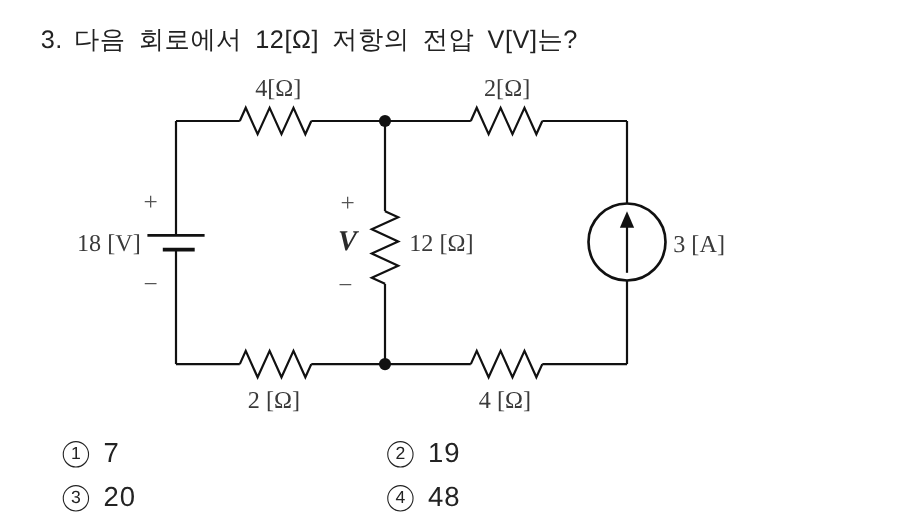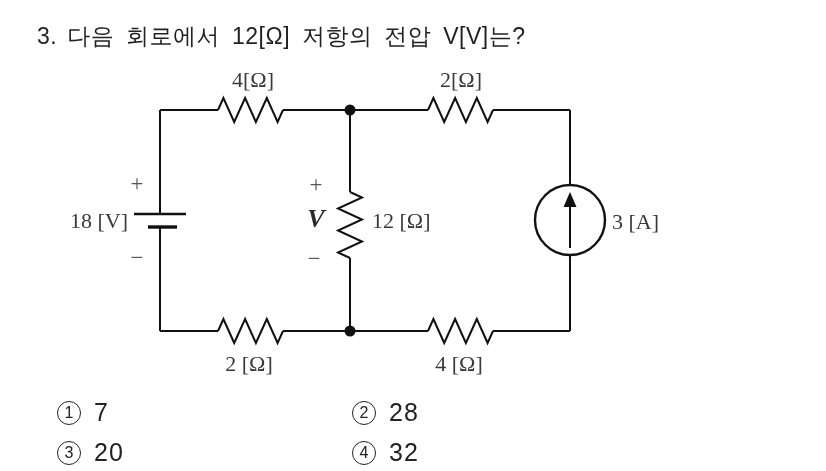--- a/index.html
+++ b/index.html
@@ -125,24 +125,24 @@
     <text x="249" y="371" text-anchor="middle">2 [Ω]</text>
     <text x="459" y="371" text-anchor="middle">4 [Ω]</text>
   </svg>
 
   <div class="option opt-1">
     <span class="opt-circle">1</span>
     <span class="opt-label">7</span>
   </div>
   <div class="option opt-2">
     <span class="opt-circle">2</span>
-    <span class="opt-label">28</span>
+    <span class="opt-label">19</span>
   </div>
   <div class="option opt-3">
     <span class="opt-circle">3</span>
     <span class="opt-label">20</span>
   </div>
   <div class="option opt-4">
     <span class="opt-circle">4</span>
-    <span class="opt-label">32</span>
+    <span class="opt-label">48</span>
   </div>
 
 </div>
 
 </body></html>

